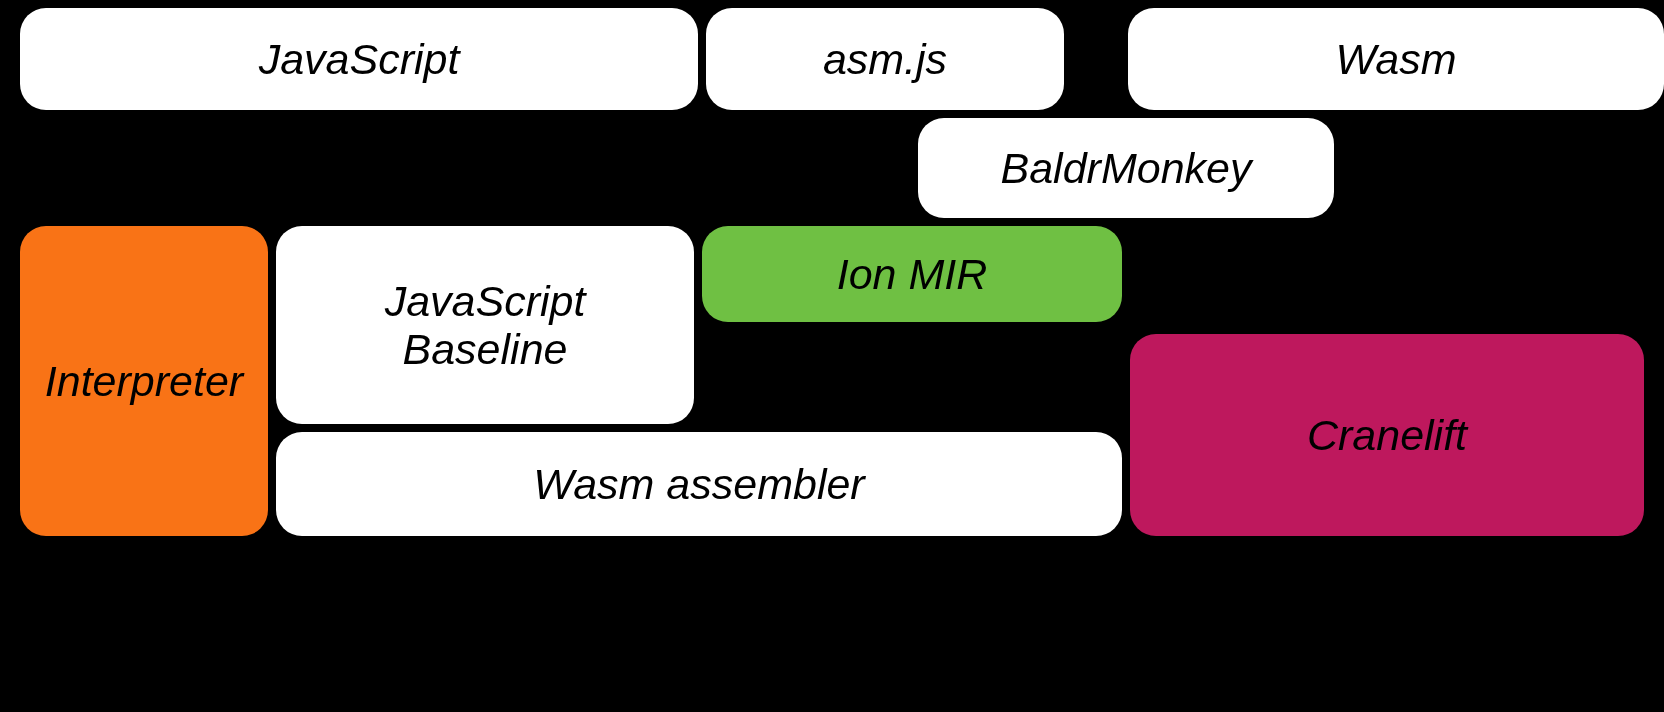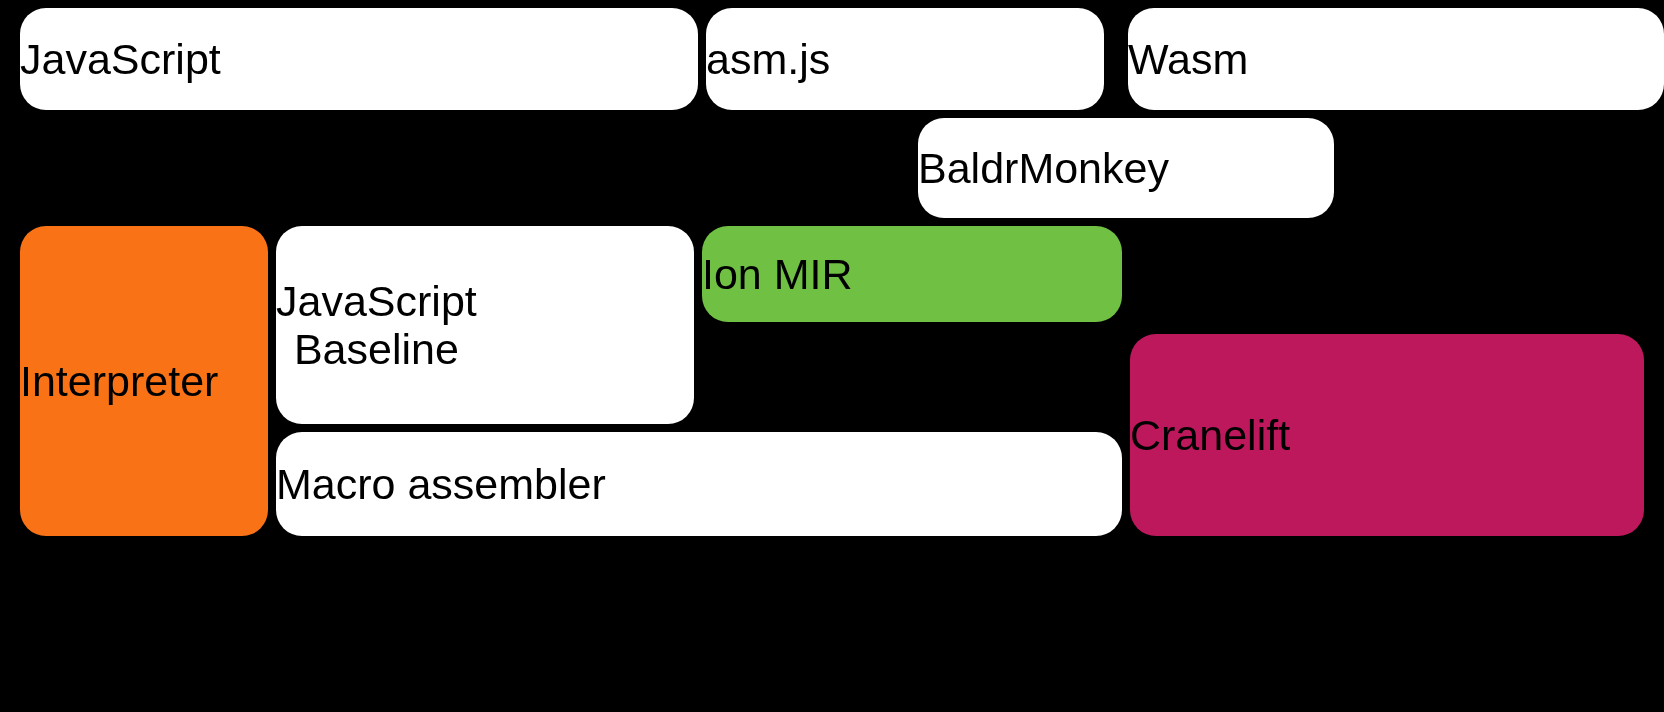--- a/index.html
+++ b/index.html
@@ -20,36 +20,38 @@
     background: #000000;
   }
   .box {
     position: absolute;
     box-sizing: border-box;
     border-radius: 26px;
     background: #ffffff;
     color: #000000;
     display: flex;
     align-items: center;
+    justify-content: center;
     text-align: center;
     line-height: 1.12;
     font-size: 43px;
     font-weight: 400;
     font-family: "Liberation Sans", sans-serif;
     white-space: pre-line;
     user-select: none;
+    font-style: italic;
   }
   .box.gray   { background: #f97316; }
   .box.green  { background: #6fc043; }
   .box.pink   { background: #be185d; }
   .box-label  { display: block; }
 
   
   #b-javascript      { left: 20px;   top: 8px;   width: 678px; height: 102px; }
-  #b-asmjs           { left: 706px;  top: 8px;   width: 398px; height: 102px; }
+  #b-asmjs           { left: 706px;  top: 8px;   width: 358px; height: 102px; }
   #b-wasm            { left: 1128px; top: 8px;   width: 536px; height: 102px; }
 
   
   #b-js-bytecode     { left: 20px;   top: 118px; width: 888px; height: 100px; }
   #b-baldrmonkey     { left: 918px;  top: 118px; width: 416px; height: 100px; }
 
   
   #b-interpreter     { left: 20px;   top: 226px; width: 248px; height: 310px; }
   #b-js-baseline     { left: 276px;  top: 226px; width: 418px; height: 198px; }
   #b-ion-mir         { left: 702px;  top: 226px; width: 420px; height: 96px; }
@@ -86,17 +88,17 @@
     <span class="box-label">JavaScript
 Baseline</span>
   </div>
   <div class="box green" id="b-ion-mir">
     <span class="box-label">Ion MIR</span>
   </div>
   <div class="box pink" id="b-cranelift">
     <span class="box-label">Cranelift</span>
   </div>
   <div class="box" id="b-macro-assembler">
-    <span class="box-label">Macro assembler</span>
+    <span class="box-label">Wasm assembler</span>
   </div>
 
 
 </div>
 
 </body></html>

